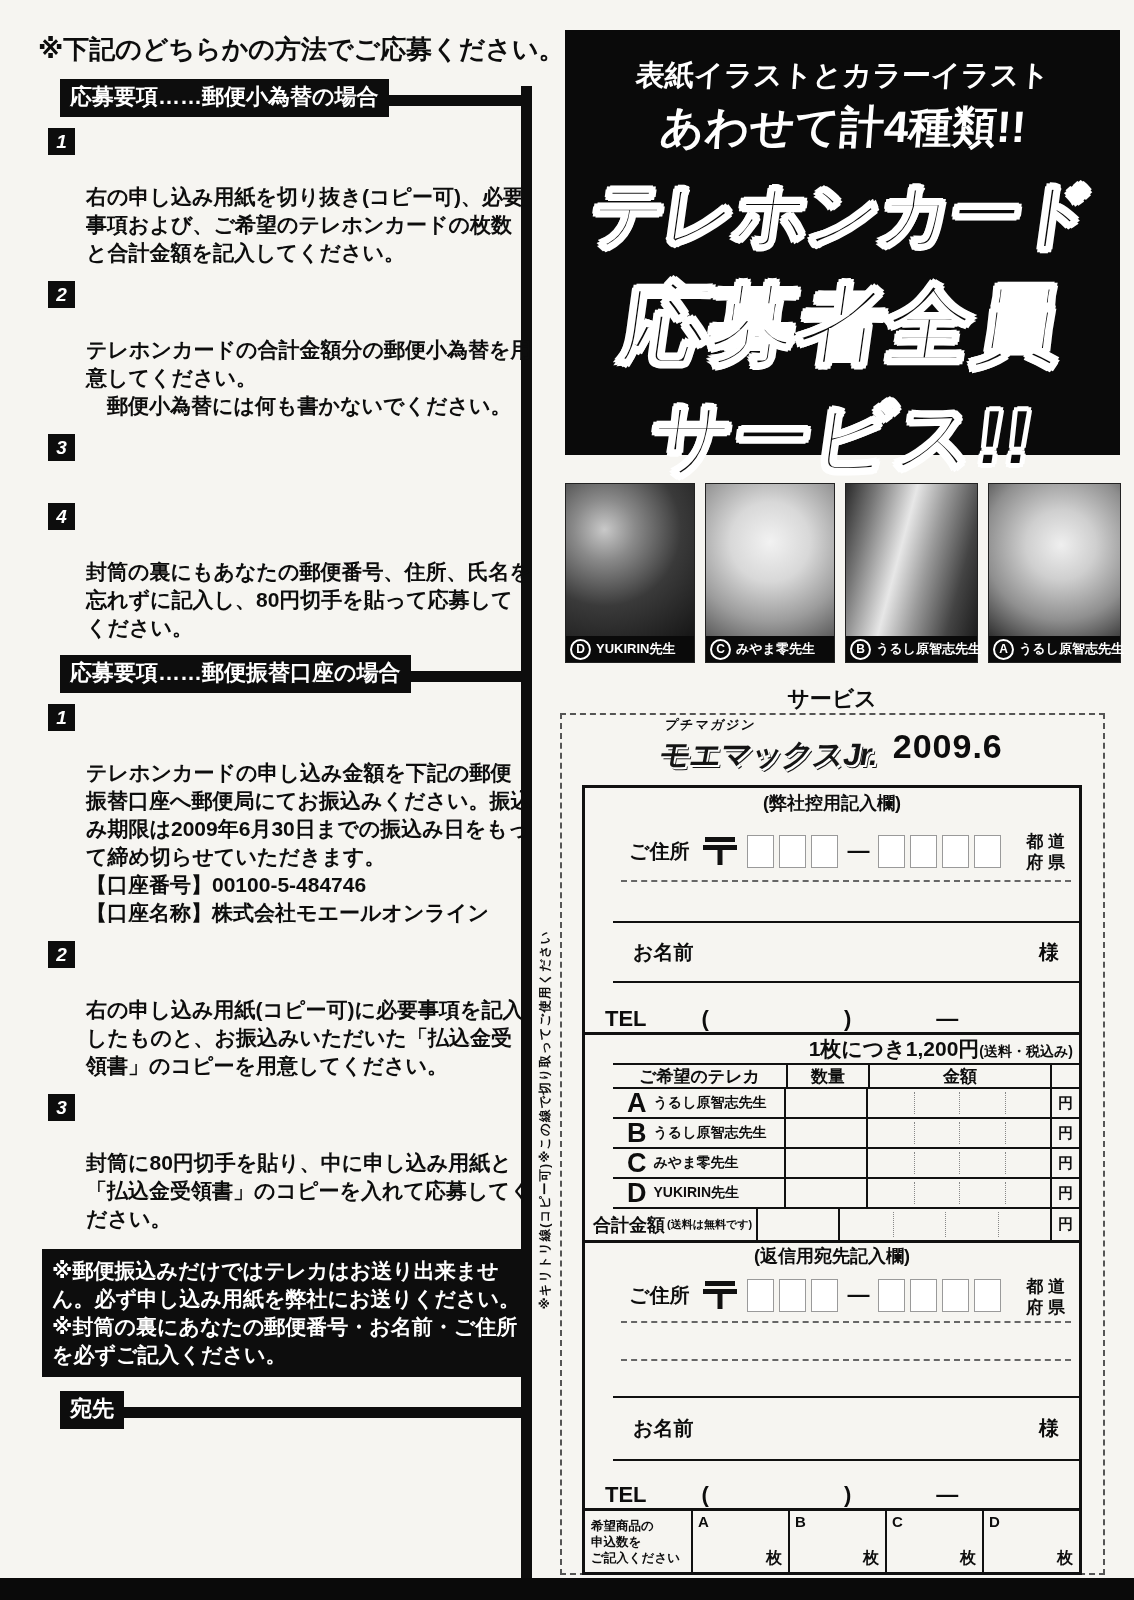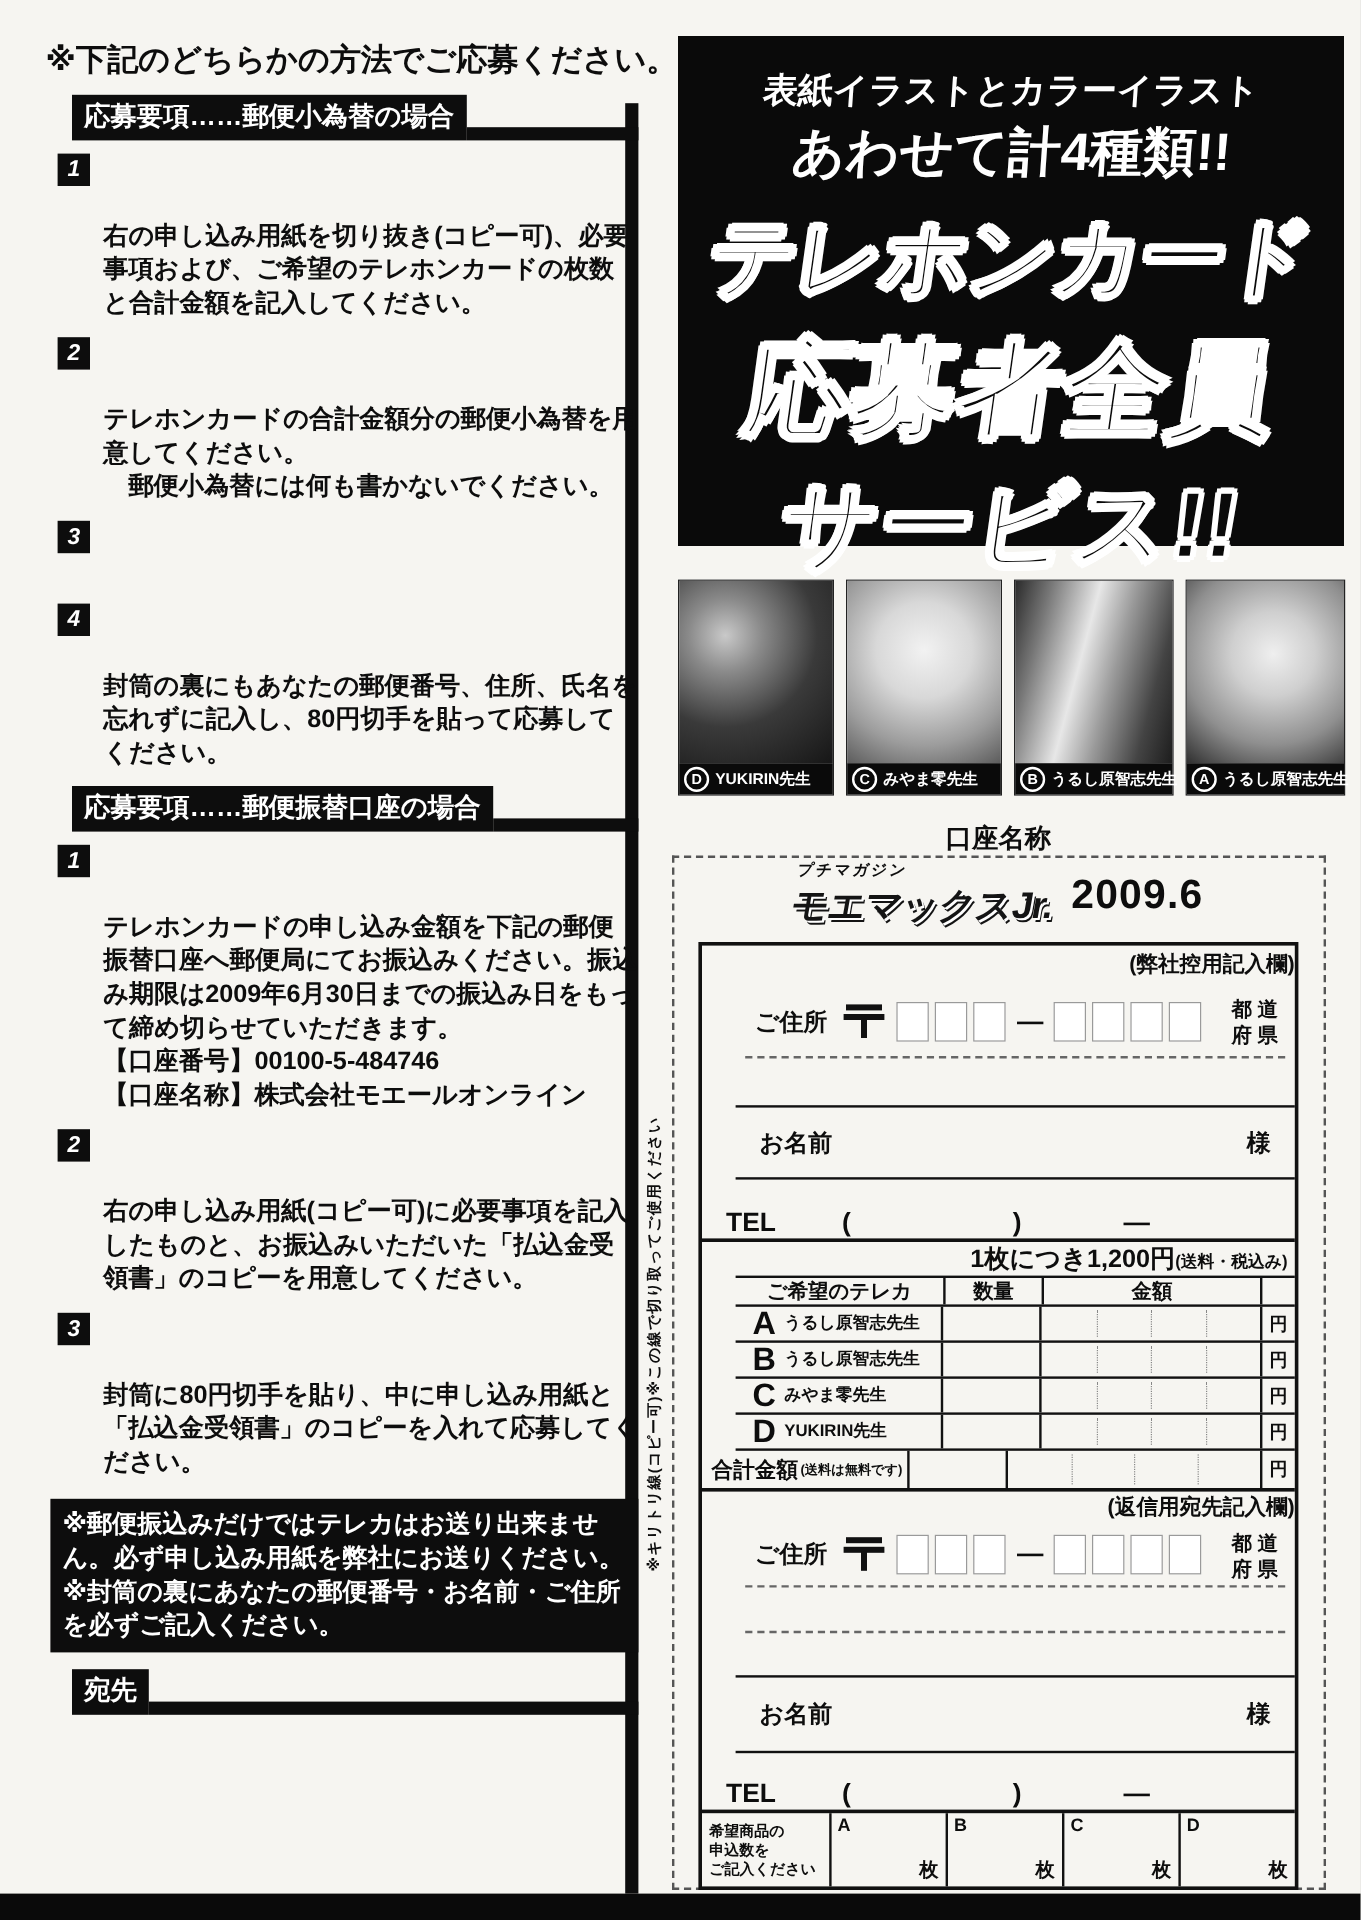--- a/index.html
+++ b/index.html
@@ -1,21 +1,21 @@
 <!DOCTYPE html>
 <html><head>
 <meta charset="utf-8">
 <style>
   html,body{margin:0;padding:0;background:#d8d8d5;}
   .page{position:relative;width:1134px;height:1600px;background:#f6f5f1;overflow:hidden;
         font-family:"Liberation Sans","DejaVu Sans",sans-serif;color:#0d0d0d;}
   
   .left-col{position:absolute;left:36px;top:28px;width:496px;font-weight:bold;}
   .main-title{font-size:26px;letter-spacing:0px;margin:4px 0 10px 2px;white-space:nowrap;}
-  .bar-header{display:flex;align-items:flex-end;margin:12px 0 10px 8px;padding-left:16px;}
+  .bar-header{display:flex;align-items:center;margin:12px 0 10px 8px;padding-left:16px;}
   .bar-header .bar{background:#0d0d0d;color:#fff;font-size:22px;font-weight:bold;
                    padding:3px 10px 5px;white-space:nowrap;}
   .bar-header .stub{flex:1;height:11px;background:#0d0d0d;margin-top:4px;}
   .item{position:relative;padding-left:50px;margin-bottom:13px;font-size:21px;line-height:28px;white-space:pre-line;}
   .numbox{position:absolute;left:12px;top:1px;width:27px;height:27px;background:#0d0d0d;color:#fff;
           font-size:19px;font-weight:bold;font-style:italic;display:flex;align-items:center;justify-content:center;}
   .warning-box{background:#0d0d0d;color:#fff;font-size:21px;line-height:28px;font-weight:bold;
                padding:8px 10px;margin:16px 0 14px 6px;white-space:pre-line;}
   .vline{position:absolute;left:521px;top:86px;width:11px;height:1492px;background:#0d0d0d;}
   
@@ -51,21 +51,21 @@
   .logo-block{position:relative;transform:skewX(-10deg);}
   .logo-small{font-size:13px;font-weight:bold;letter-spacing:2px;}
   .logo-main{font-size:31px;font-weight:bold;letter-spacing:-1px;color:#141414;
              text-shadow:2px 2px 0 #fff,3px 3px 0 #141414;}
   .issue{font-size:34px;font-weight:bold;letter-spacing:1px;}
   .form-box{position:absolute;left:582px;top:785px;width:500px;height:790px;border:3px solid #111;
             box-sizing:border-box;background:transparent;}
   .frow{position:absolute;left:0;right:0;box-sizing:border-box;}
   .b-bottom{border-bottom:2px solid #111;margin-left:28px;}
   .b-heavy{border-bottom:3px solid #111;}
-  .center-label{font-size:18px;font-weight:bold;text-align:right;line-height:30px;}
+  .center-label{font-size:18px;font-weight:bold;text-align:center;line-height:30px;}
   .addr-row{display:flex;align-items:center;padding-left:16px;}
   .addr-label{font-size:20px;font-weight:bold;margin-right:14px;}
   .postal-mark{position:relative;width:34px;height:32px;margin-right:10px;flex:0 0 auto;}
   .postal-mark .b1{position:absolute;left:2px;right:2px;top:2px;height:5px;background:#111;}
   .postal-mark .b2{position:absolute;left:0;right:0;top:10px;height:5px;background:#111;}
   .postal-mark .st{position:absolute;left:50%;top:14px;width:5px;height:16px;background:#111;transform:translateX(-50%);}
   .pboxes{display:flex;align-items:center;gap:5px;}
   .pbox{width:25px;height:31px;border:1.5px solid #9a9a9a;background:#fff;}
   .pdash{font-size:22px;font-weight:bold;margin:0 4px;}
   .pref{position:absolute;right:14px;top:50%;transform:translateY(-50%);font-size:17px;font-weight:bold;
@@ -201,21 +201,21 @@
       <div class="art art-a"></div>
       <div class="cap">
         <span class="circ">A</span>
         <span class="artist">うるし原智志先生</span>
       </div>
     </div>
   </div>
 
   <div class="cutbox"></div>
   <div class="cutline-note">※キリトリ線(コピー可)※この線で切り取ってご使用ください</div>
-  <div class="sheet-title">口座名称</div>
+  <div class="sheet-title">サービス</div>
 
   <div class="logo-row">
     <div class="logo-block">
       <div class="logo-small">プチマガジン</div>
       <div class="logo-main">モエマックスJr.</div>
     </div>
     <div class="issue">2009.6</div>
   </div>
 
   <div class="form-box">

